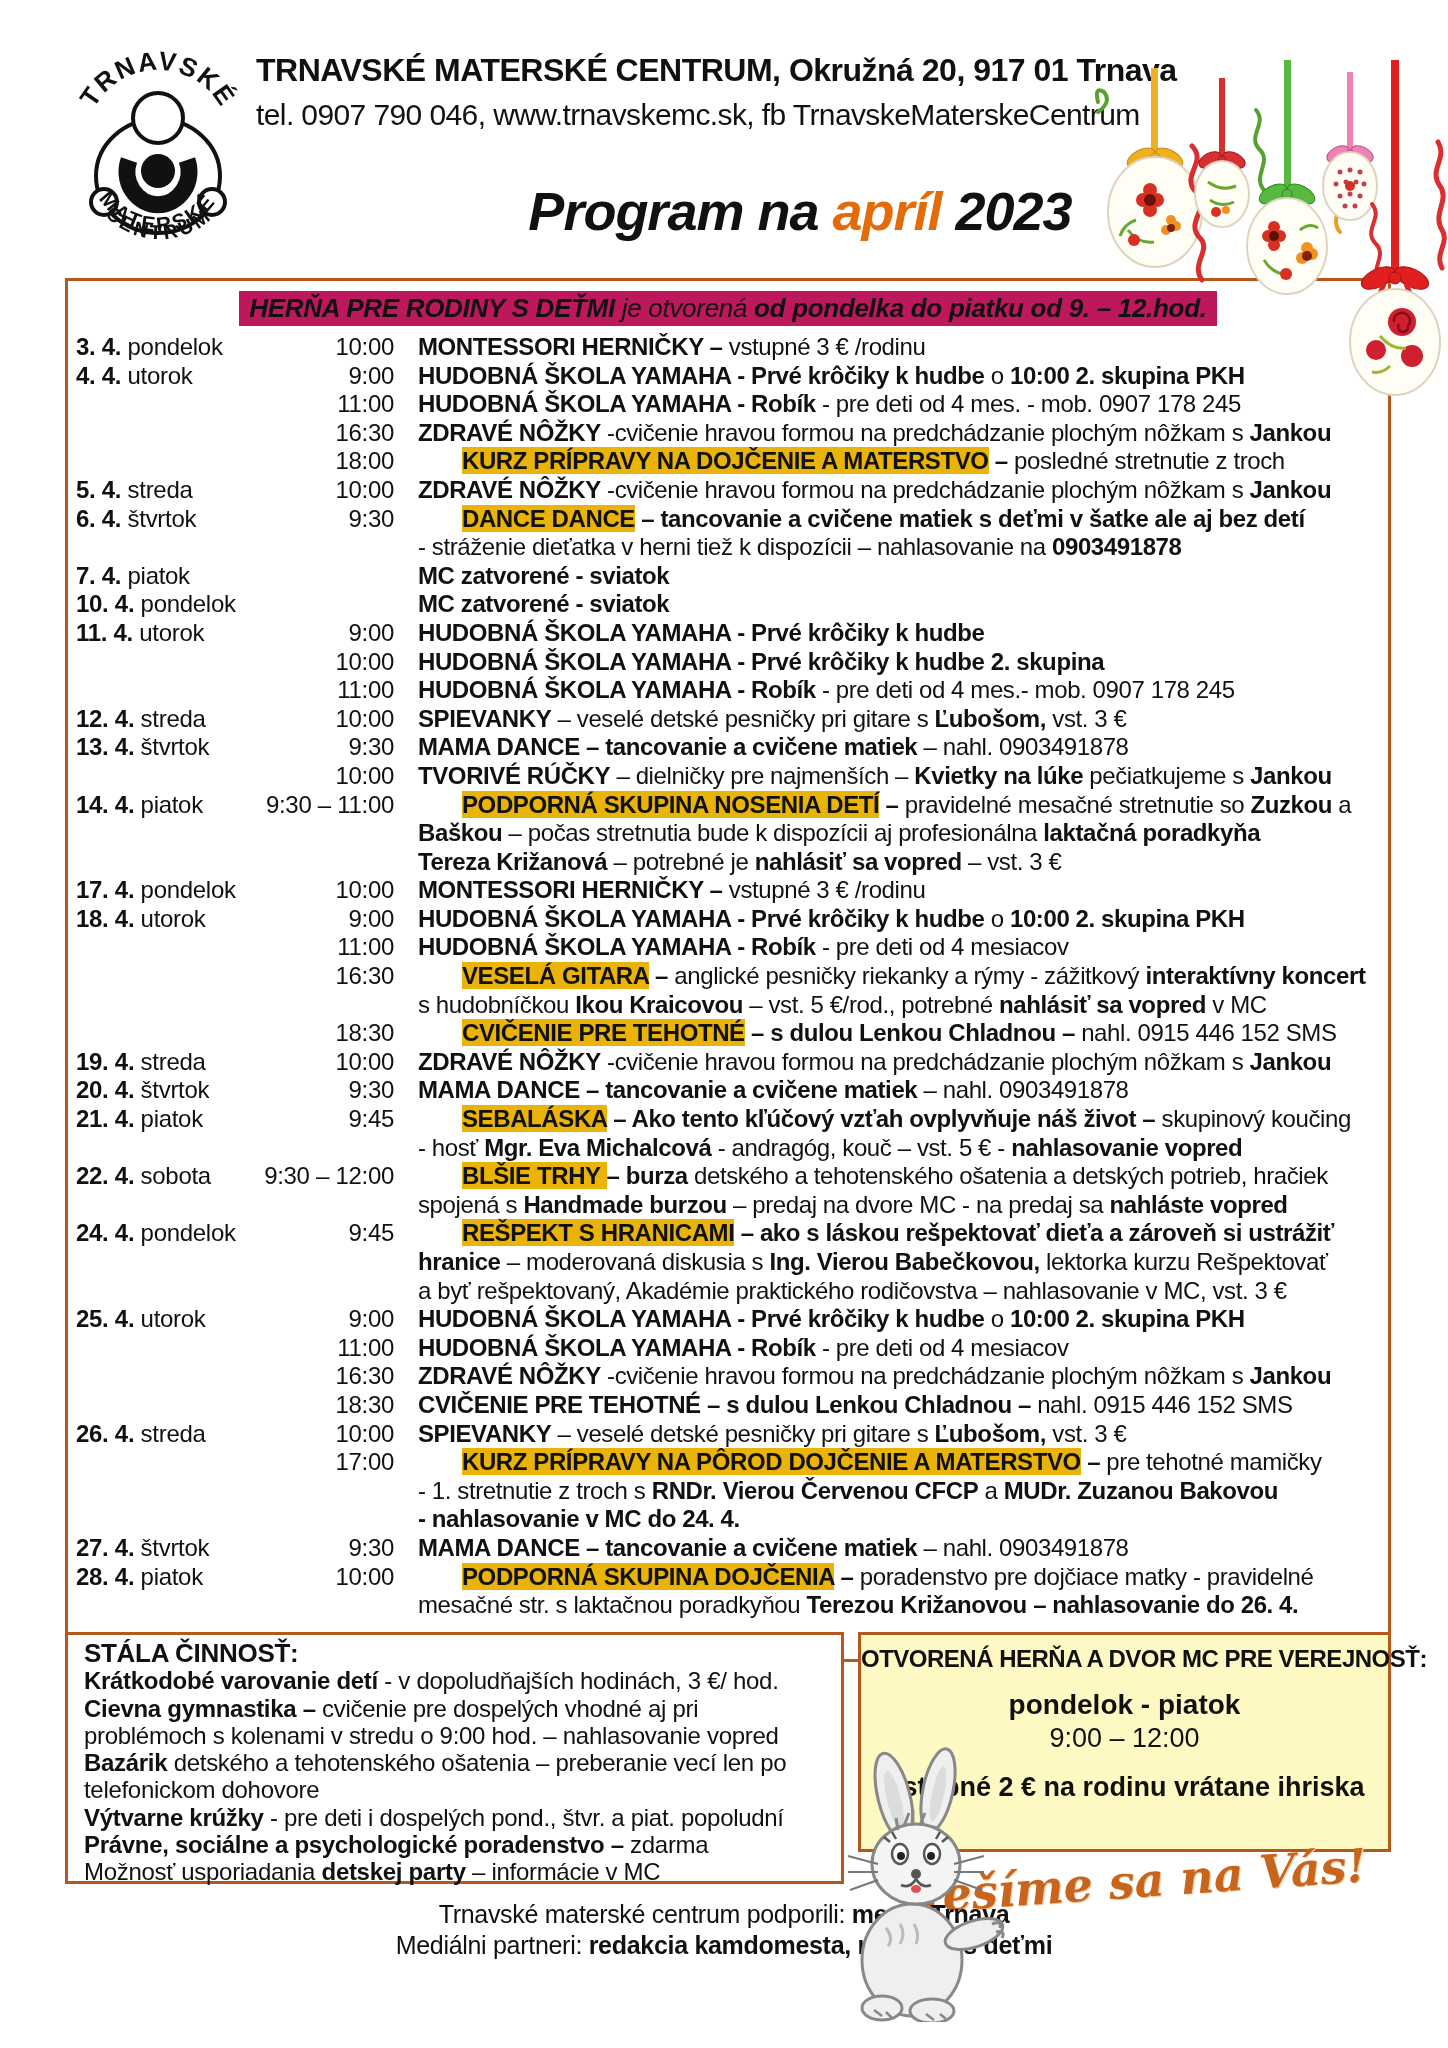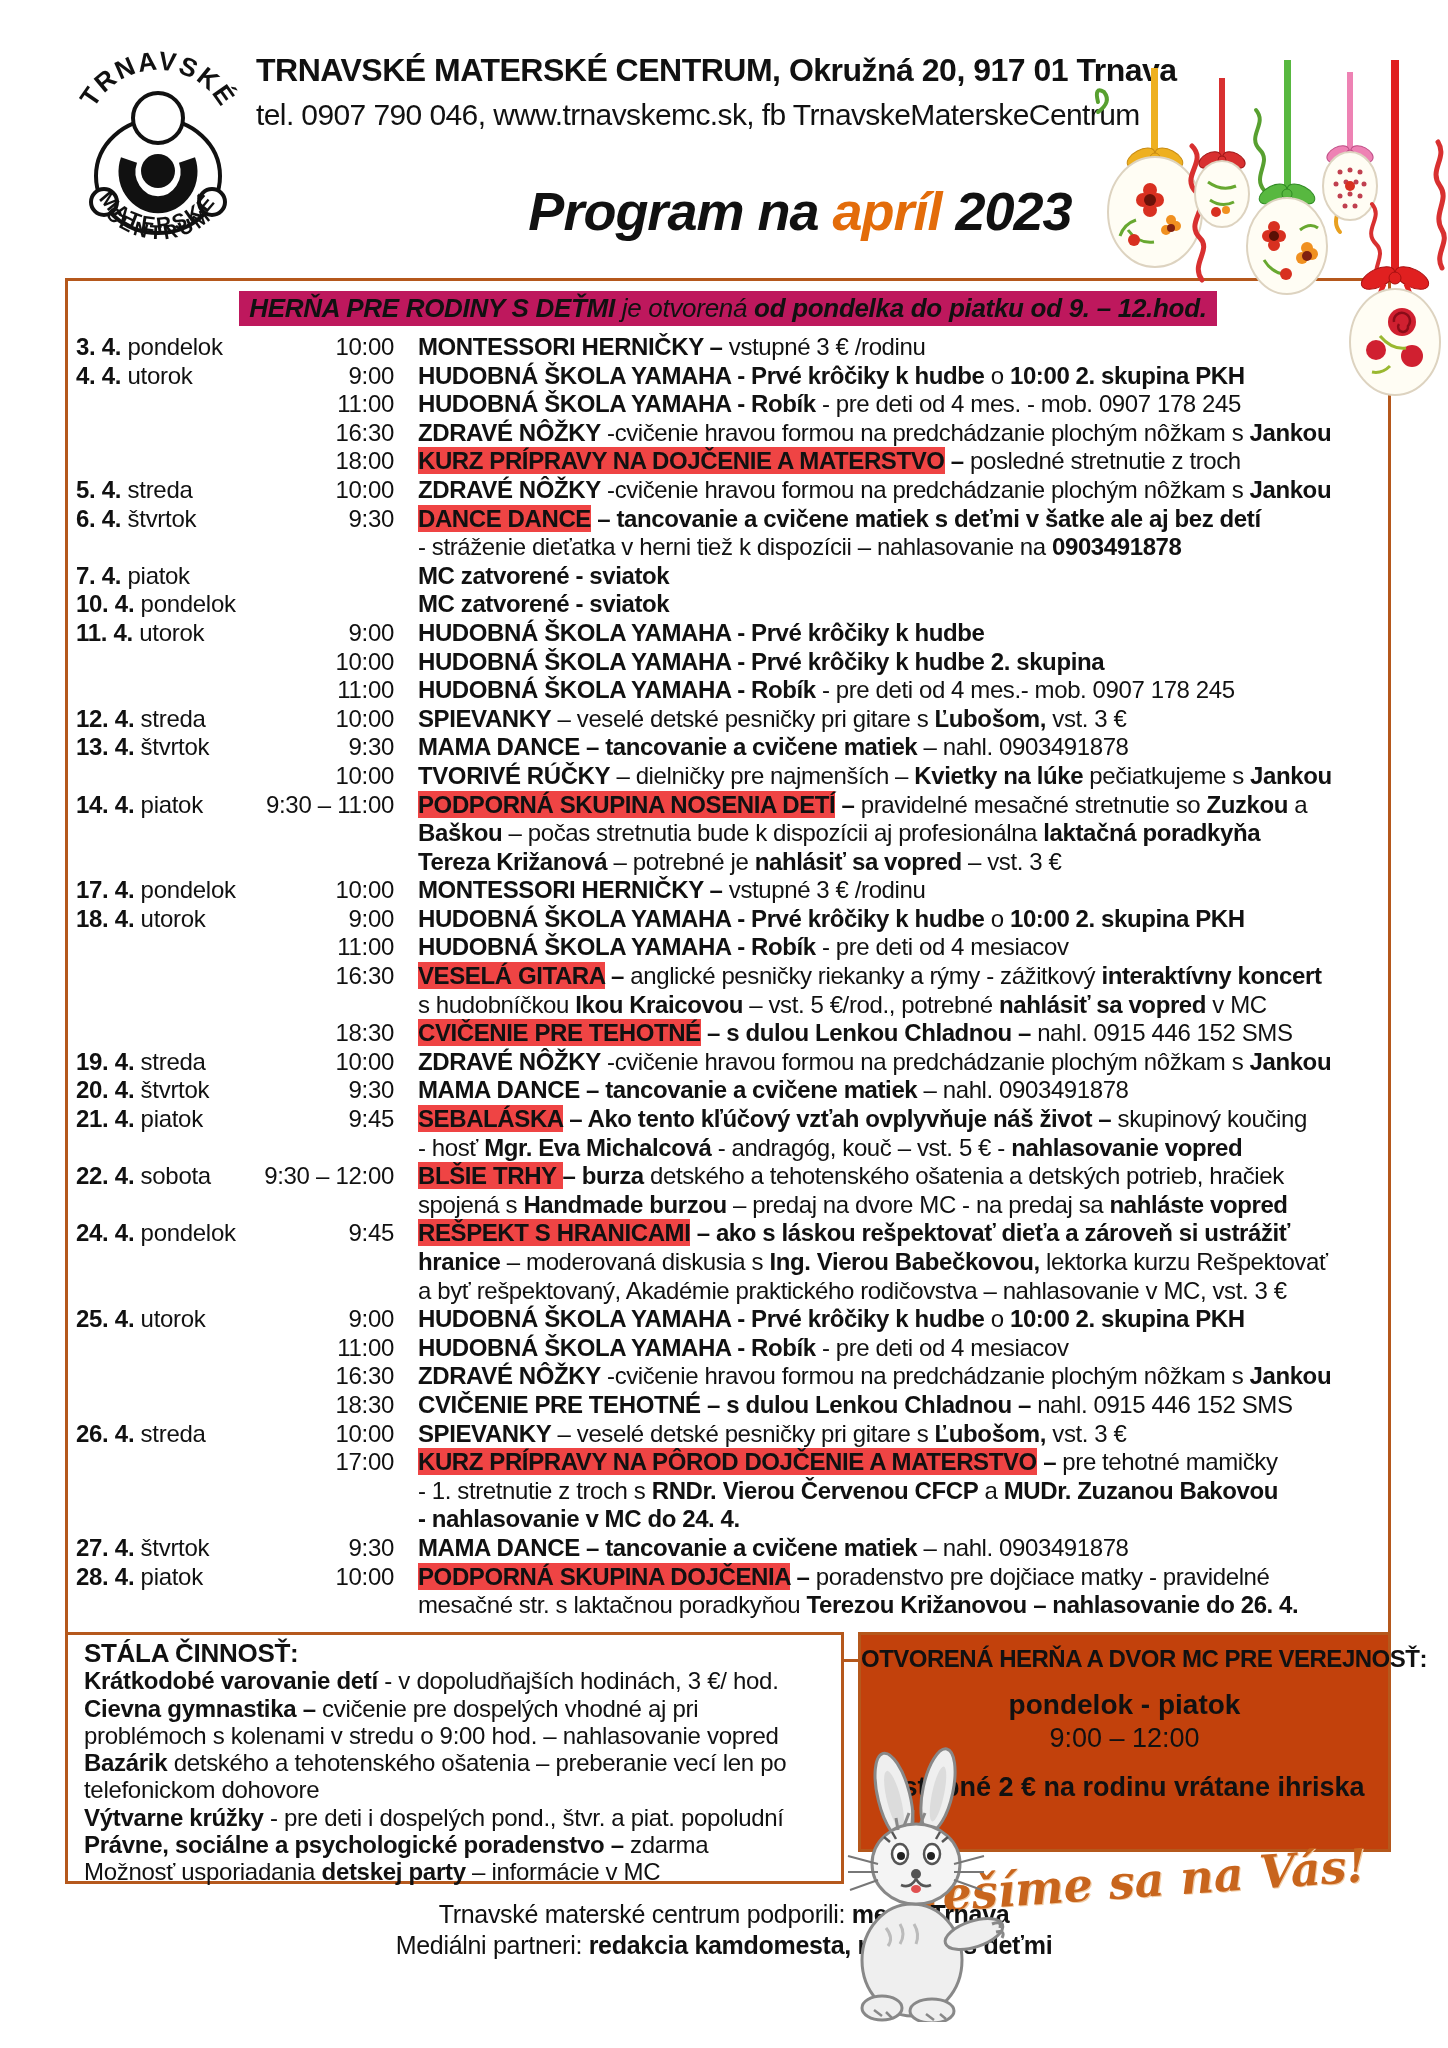--- a/index.html
+++ b/index.html
@@ -19,28 +19,28 @@
             padding:8px 8px 0 8px;overflow:hidden;}
   .banner{text-align:center;margin-top:2px;}
   .banner .pill{display:inline-block;background:#be185d;font-style:italic;font-size:26px;
                 padding:2px 10px;letter-spacing:-0.3px;white-space:nowrap;}
   .rows{margin-top:7px;}
   .row{display:flex;font-size:24px;line-height:28.6px;white-space:nowrap;letter-spacing:-0.3px;}
   .row .dt{width:318px;flex:none;display:flex;justify-content:space-between;}
   .row .time{font-weight:normal;}
   .row .desc{margin-left:24px;letter-spacing:-0.4px;}
   .b{font-weight:bold;}
-  .h{background:#ef4444;}
+  .h{background:#eab308;margin-left:44px;}
 
   .box-left{position:absolute;left:65px;top:1632px;width:779px;height:252px;
             border:3px solid #b5581c;box-sizing:border-box;background:#fff;
             padding:5px 16px;font-size:24px;line-height:27.3px;letter-spacing:-0.3px;white-space:nowrap;}
   .box-left .bt{font-weight:bold;font-size:26px;}
   .box-right{position:absolute;left:858px;top:1632px;width:533px;height:220px;
-             border:3px solid #b5581c;box-sizing:border-box;background:#c2410c;
+             border:3px solid #b5581c;box-sizing:border-box;background:#fef9c3;
              text-align:center;padding-top:10px;}
   .br-title{font-weight:bold;font-size:24px;letter-spacing:-0.5px;white-space:nowrap;}
   .br-days{font-weight:bold;font-size:28px;margin-top:16px;}
   .br-hours{font-size:27px;margin-top:2px;}
   .br-price{font-weight:bold;font-size:27px;margin-top:18px;}
   .tagline{position:absolute;left:880px;top:1854px;width:520px;text-align:center;
            font-family:"DejaVu Serif",serif;font-size:46px;font-weight:bold;font-style:italic;
            color:#c8651d;transform:rotate(-4deg);text-shadow:1px 1px 0 #f0cda8;}
   .footer1,.footer2{position:absolute;left:0;width:100%;text-align:center;font-size:25px;letter-spacing:-0.3px;}
   .footer1{top:1900px;}

